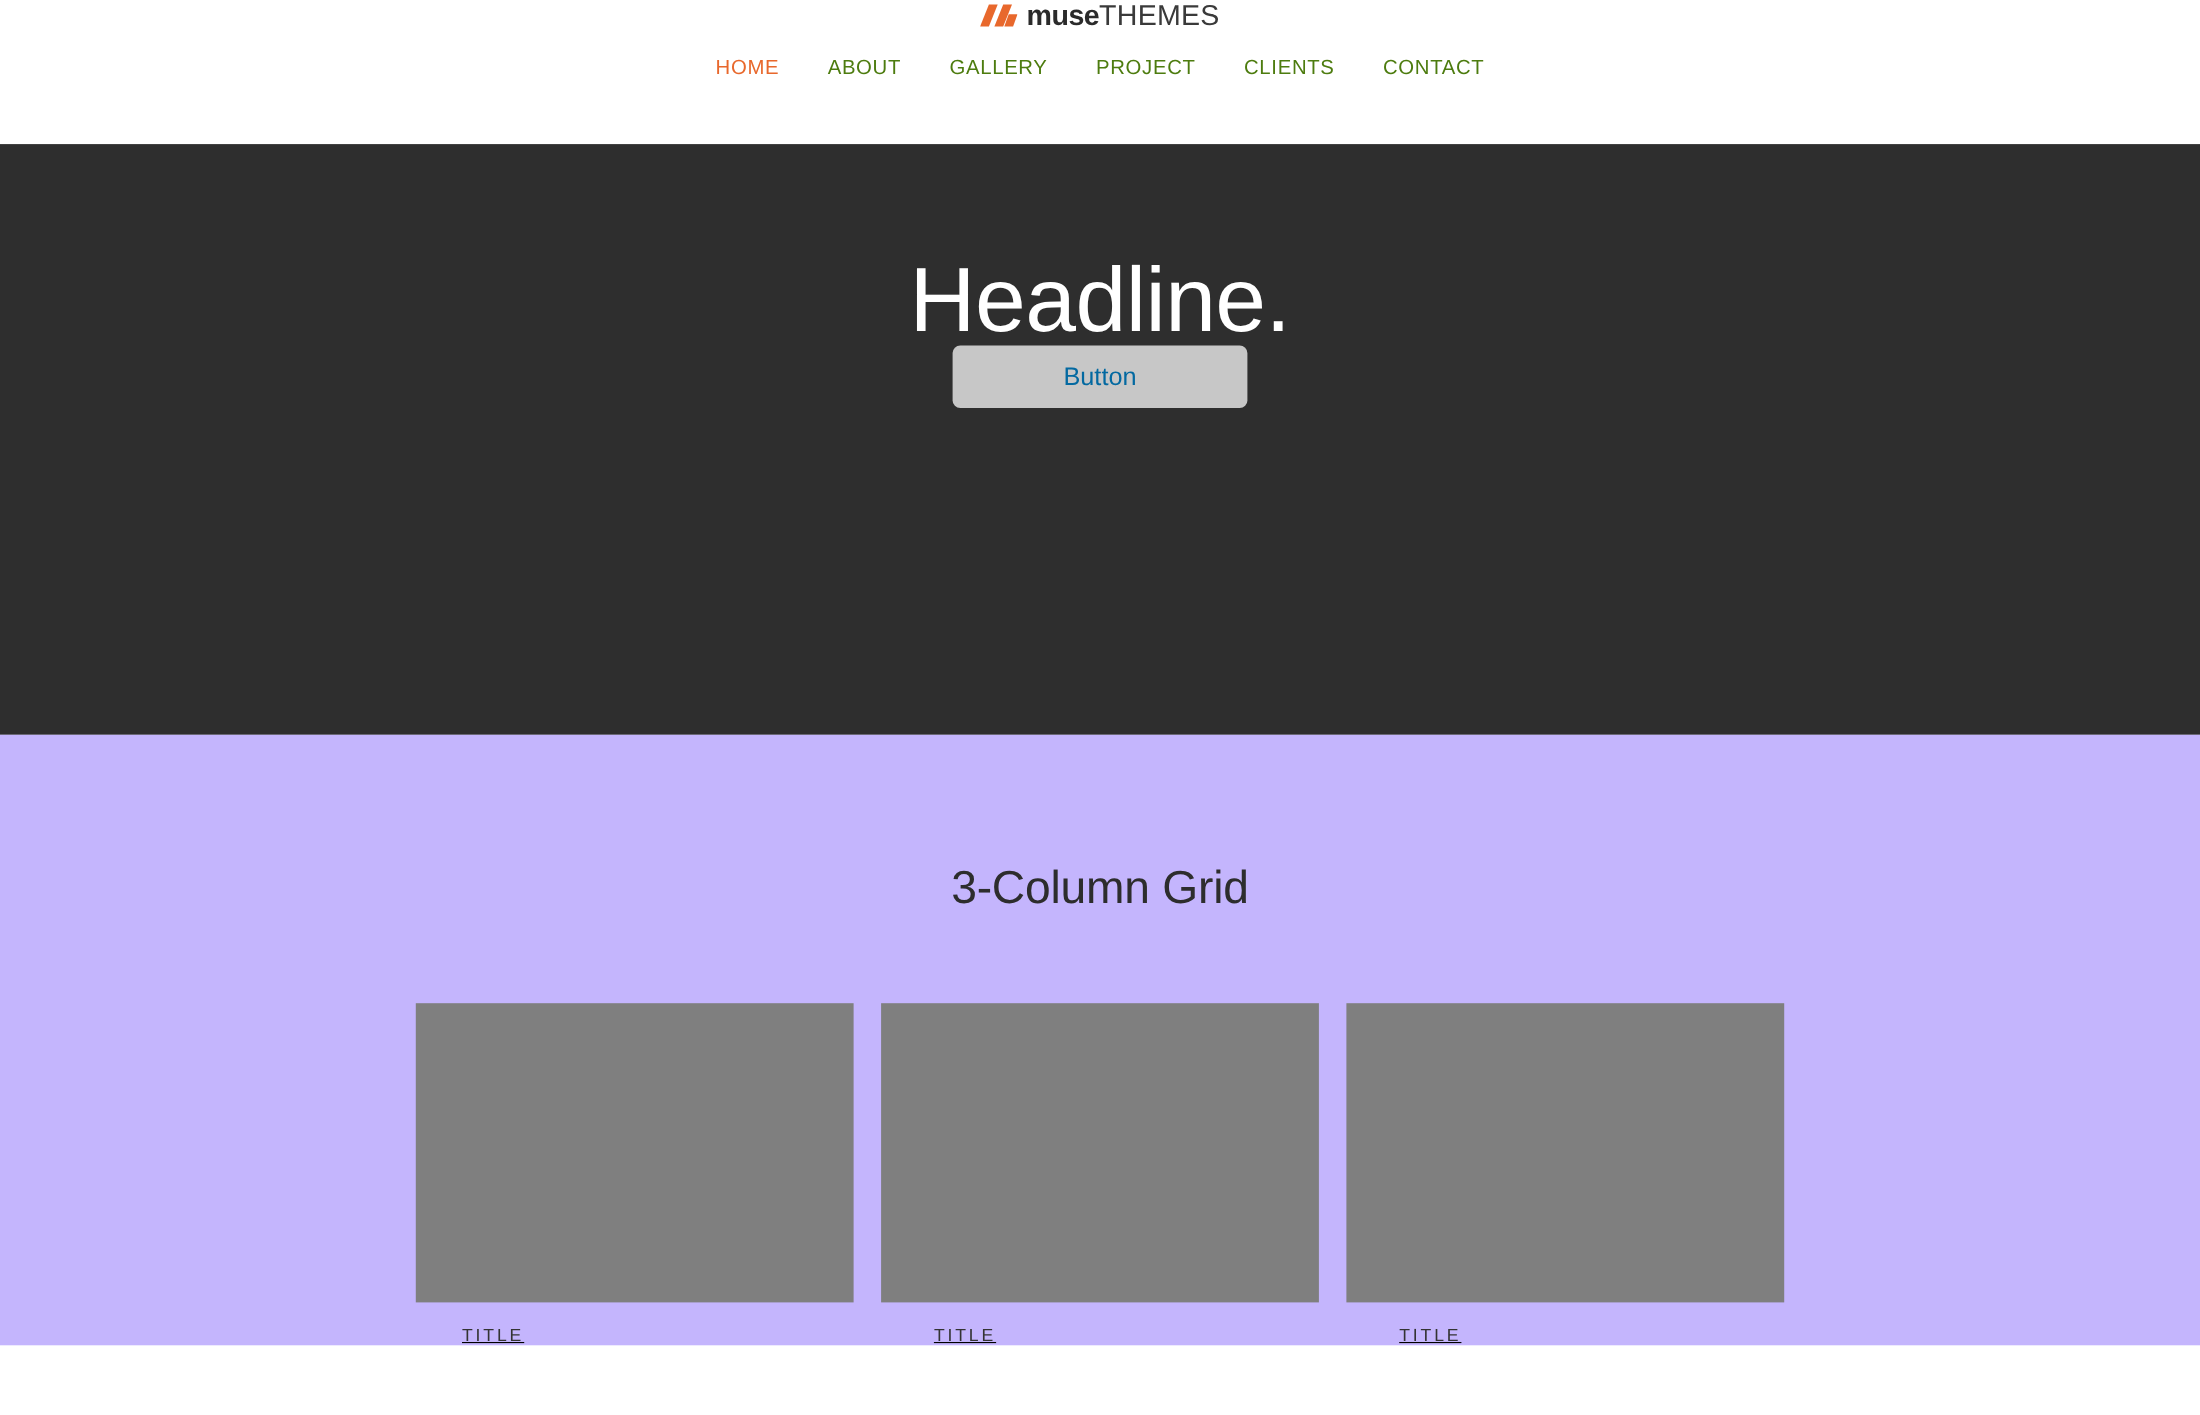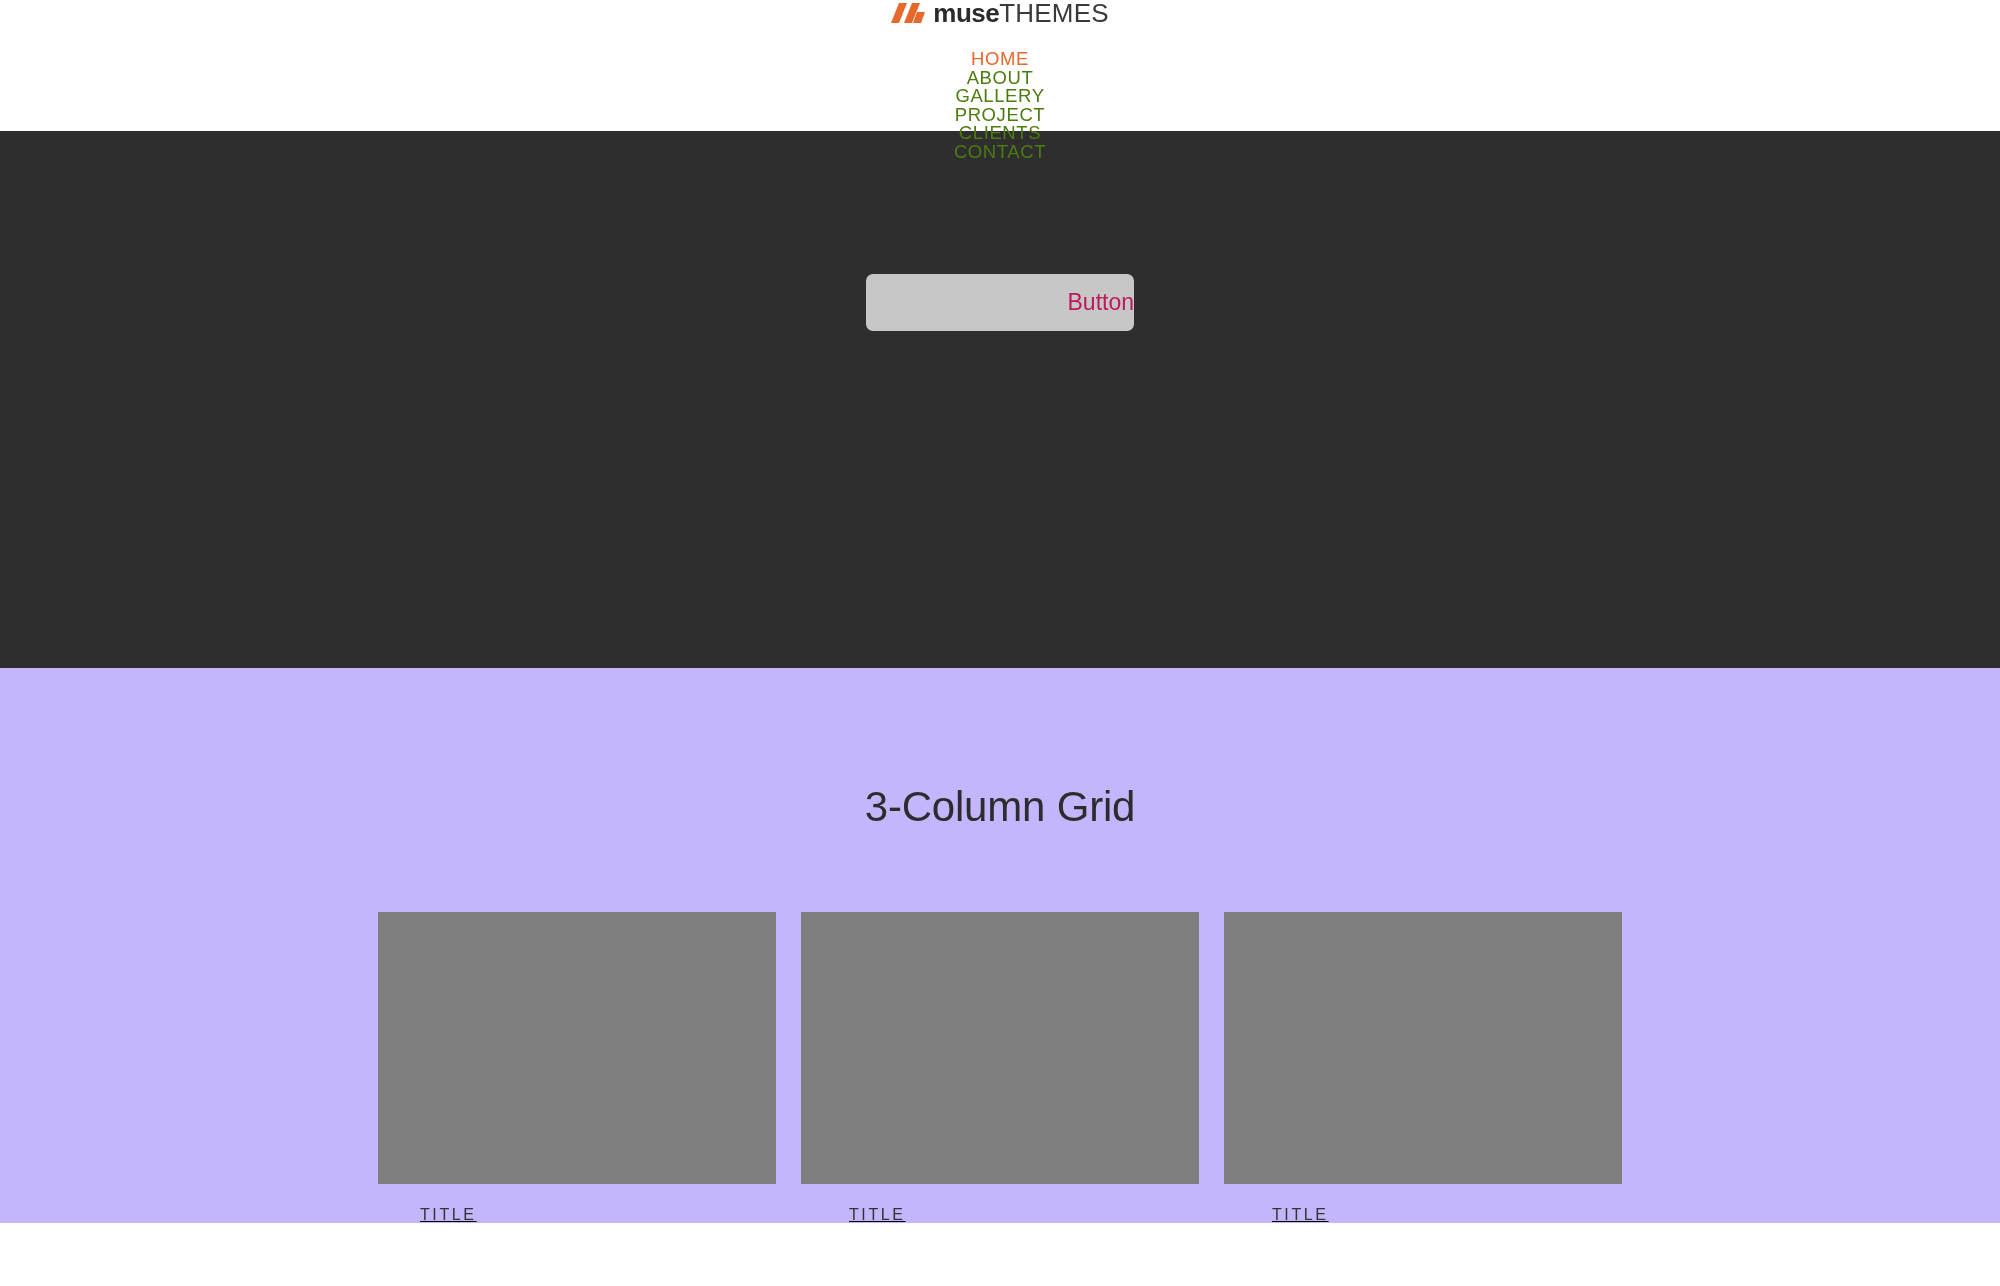--- a/index.html
+++ b/index.html
@@ -52,24 +52,23 @@
     letter-spacing: -0.5px;
   }
   .logo-themes {
     font-weight: 300;
     color: #3a3a3a;
     letter-spacing: 0.2px;
   }
 
   .main-nav {
     display: flex;
-    align-items: center;
+    align-items: flex-start;
     gap: 0;
     margin-top: 24px;
-    flex-direction: column;
   }
   .nav-item {
     font-size: 18.5px;
     letter-spacing: 0.6px;
     color: #4d7c0f;
     text-decoration: none;
     padding: 0 22px;
     line-height: 1;
     white-space: nowrap;
     cursor: pointer;
@@ -101,34 +100,33 @@
     margin: 0;
     margin-top: 48px;
     width: 960px;
     text-align: center;
     font-size: 22.5px;
     font-weight: 400;
     line-height: 42px;
     color: #f2f2f2;
   }
   .hero-button {
-    margin-top: 43px;
     width: 268px;
     height: 57px;
     background: #c7c7c7;
     border: none;
     border-radius: 7px;
-    color: #be185d;
+    color: #0369a1;
     font-family: "Liberation Sans", sans-serif;
     font-size: 23px;
     font-weight: 400;
     line-height: 57px;
     padding: 0;
     cursor: pointer;
-    text-align: right;
+    text-align: center;
   }
 
   
   .grid-section {
     width: 100%;
     background: #c4b5fd;
     box-sizing: border-box;
     padding-top: 118px;
   }
   .section-title {
@@ -194,20 +192,21 @@
     <a class="nav-item" href="#">ABOUT</a>
     <a class="nav-item" href="#">GALLERY</a>
     <a class="nav-item" href="#">PROJECT</a>
     <a class="nav-item" href="#">CLIENTS</a>
     <a class="nav-item" href="#">CONTACT</a>
   </nav>
 
 </header>
 
 <section class="hero">
+  <h1 class="hero-headline">Headline.</h1>
   <button class="hero-button" type="button">Button</button>
 </section>
 
 <section class="grid-section">
   <h2 class="section-title">3-Column Grid</h2>
 
   <div class="grid-row">
 
     <div class="grid-cell cell-1">
       <div class="grid-thumb"></div>

